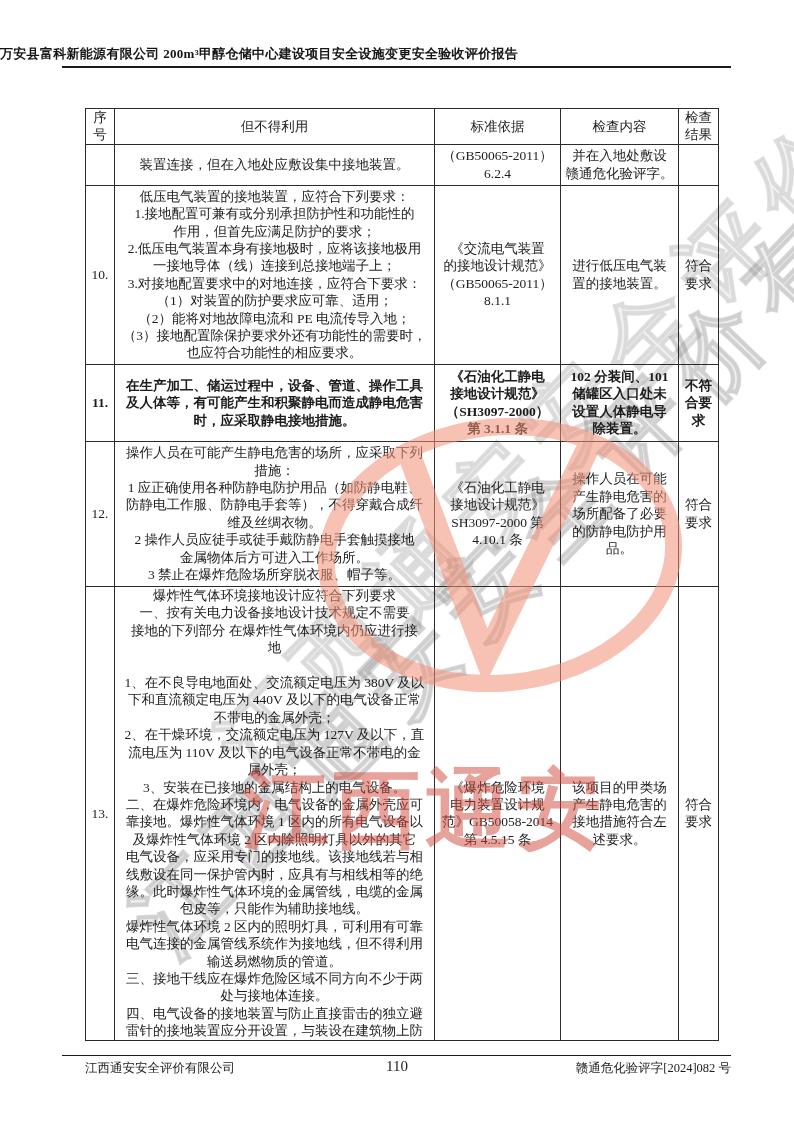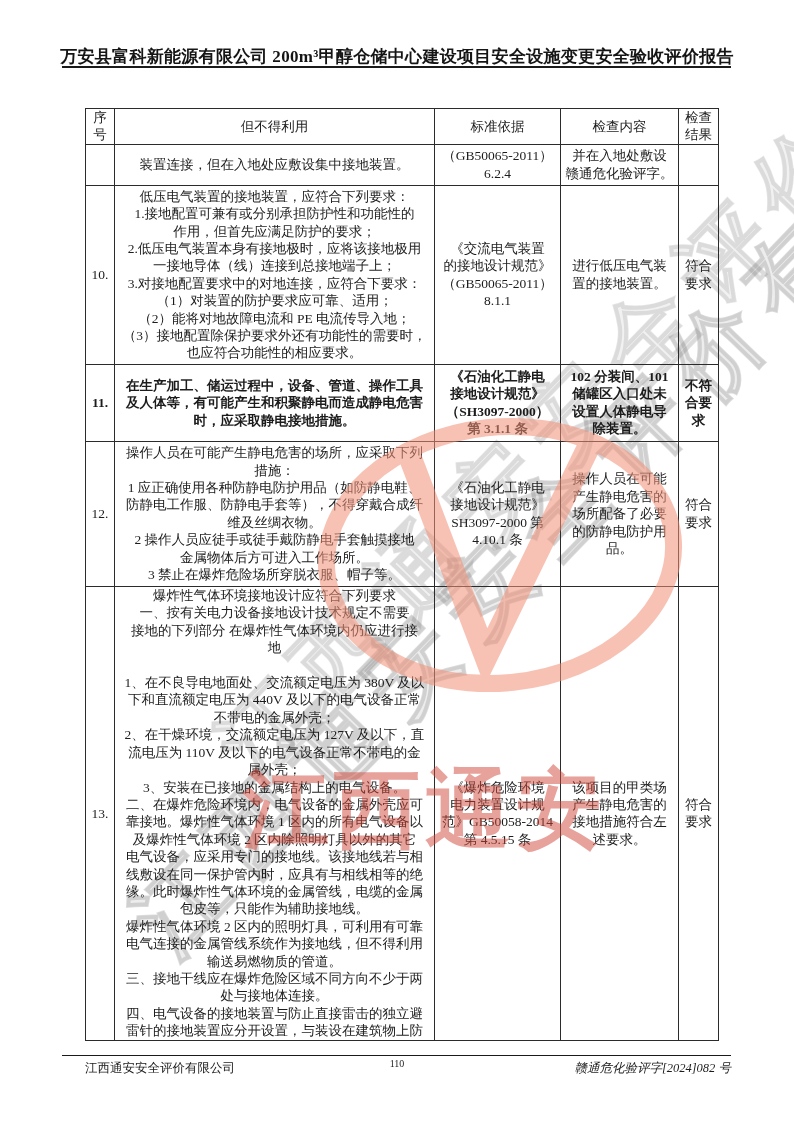--- a/index.html
+++ b/index.html
@@ -8,21 +8,21 @@
     width:794px;height:1123px;
     margin:0 auto;
     background:#ffffff;
     overflow:hidden;
     font-family:"Liberation Serif","DejaVu Serif",serif;
     color:#1c1c1c;
   }
   
   .report-title{
     position:absolute;left:0;top:45px;width:100%;
-    text-align:center;font-size:17px;font-weight:bold;
+    text-align:left;font-size:13px;font-weight:bold;
     letter-spacing:.3px;color:#151515;
   }
   .title-rule{
     position:absolute;left:62px;top:66px;width:669px;height:0;
     border-top:2px solid #1a1a1a;
   }
   
   table.check{
     position:absolute;left:85px;top:108px;
     width:633px;border-collapse:collapse;table-layout:fixed;
@@ -37,22 +37,22 @@
     color:#1c1c1c;
   }
   table.check td.content{padding:0 4px;text-align:center;}
   tr.bold-row td{font-weight:bold;}
   
   .footer-rule{
     position:absolute;left:62px;top:1055px;width:669px;height:0;
     border-top:1.5px solid #1a1a1a;
   }
   .footer-company{position:absolute;left:85px;top:1060px;font-size:12.5px;}
-  .footer-page{position:absolute;left:0;top:1058px;width:100%;text-align:center;font-size:10px;}
-  .footer-doc{position:absolute;right:63px;top:1060px;font-size:12.5px;font-style:italic;}
+  .footer-page{position:absolute;left:0;top:1058px;width:100%;text-align:center;font-size:15px;}
+  .footer-doc{position:absolute;right:63px;top:1060px;font-size:12.5px;}
   
   .wm{position:absolute;pointer-events:none;}
   .wm-diag{
     z-index:0;
     font-size:92px;font-weight:bold;letter-spacing:18px;
     color:rgba(128,128,128,0.14);
     -webkit-text-stroke:1.5px rgba(128,128,128,0.26);
     transform:rotate(-46deg);transform-origin:0 0;
     white-space:nowrap;
   }

